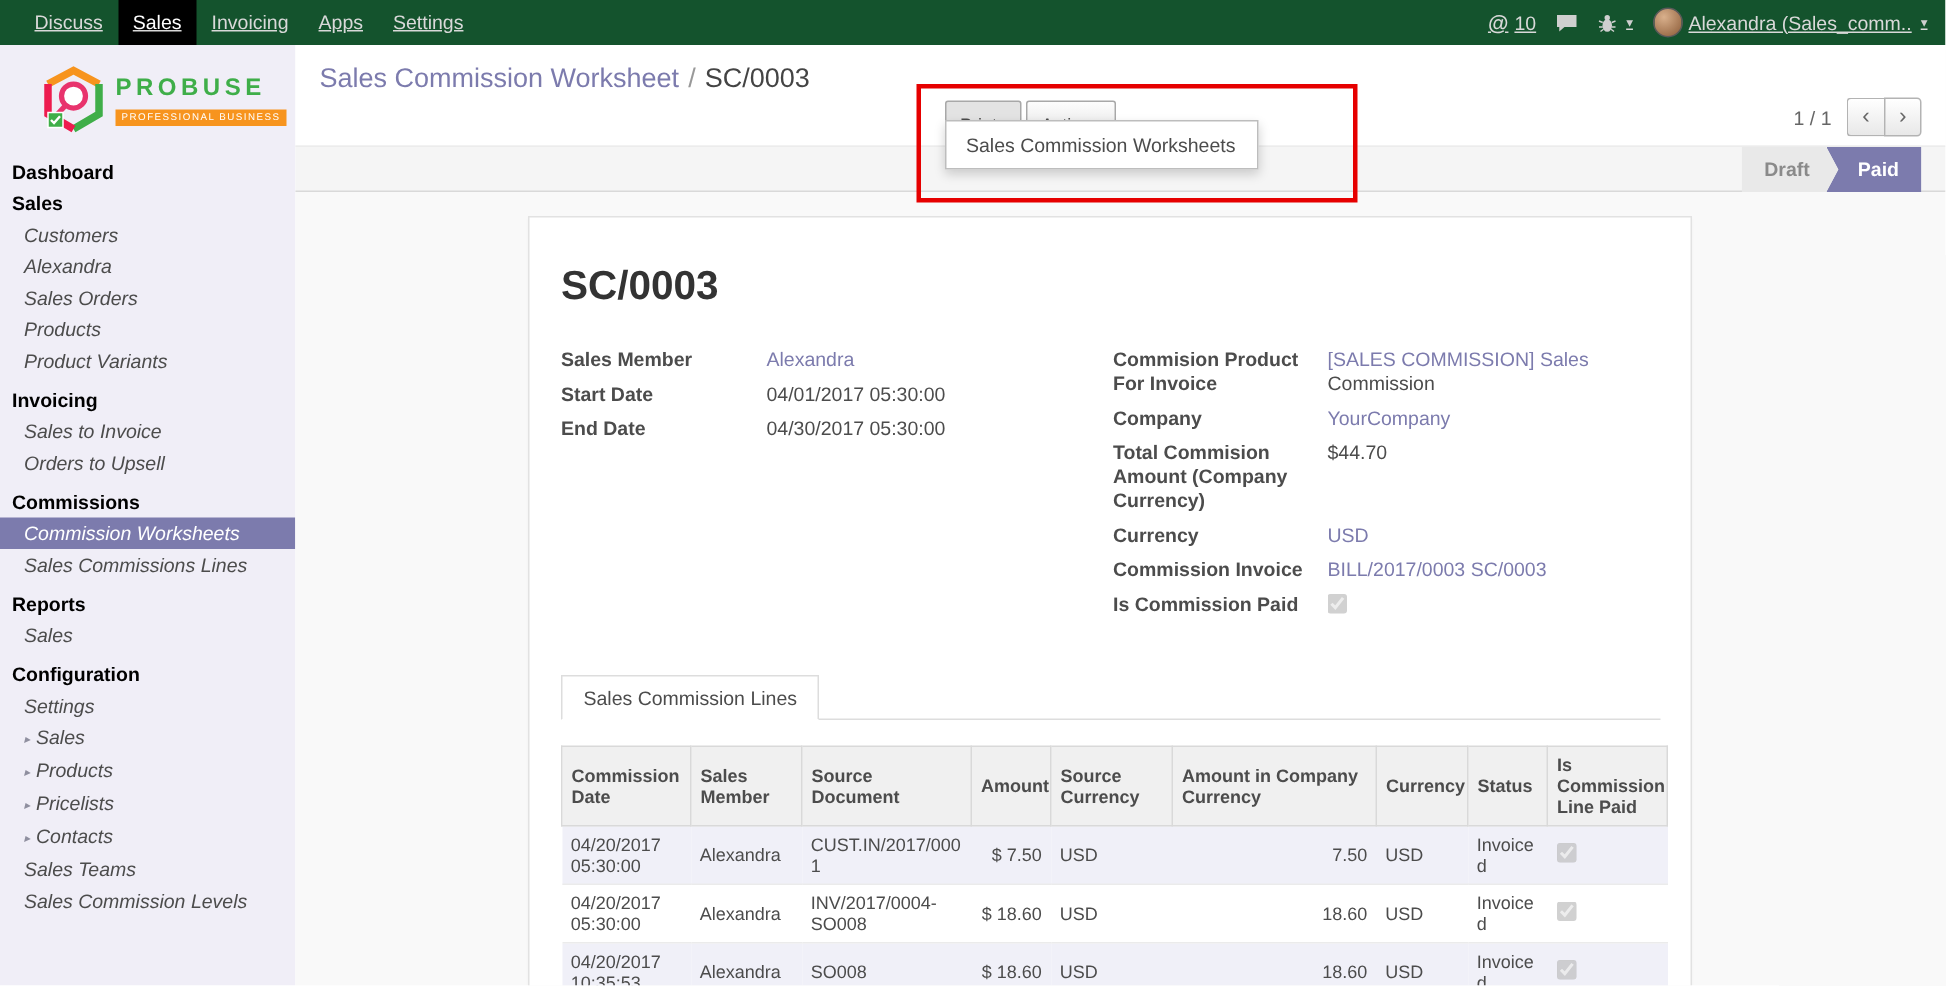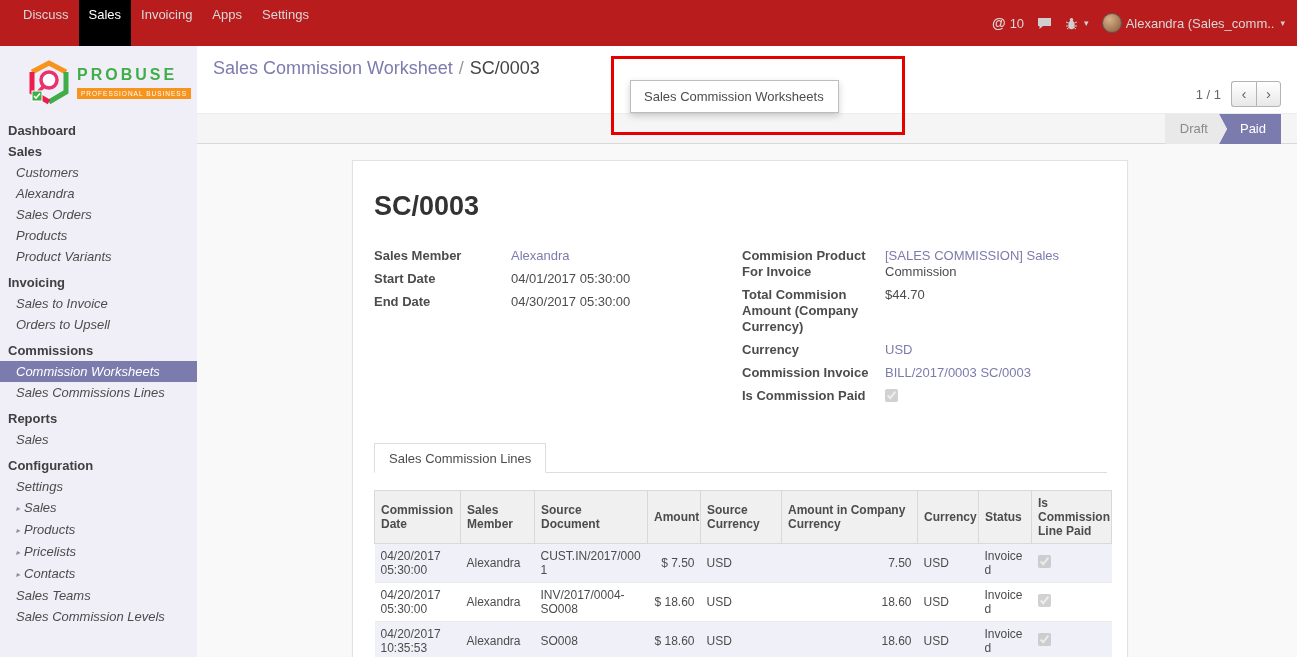--- a/index.html
+++ b/index.html
@@ -1,41 +1,41 @@
 <!DOCTYPE html>
 <html><head>
 <meta charset="utf-8">
 <style>
   * { margin:0; padding:0; box-sizing:border-box; }
   html,body { width:1297px; height:657px; overflow:hidden; }
   body { font-family:"Liberation Sans", sans-serif; color:#4c4c4c; background:#fff; position:relative; }
 
   
-  .topbar { height:46px; background:#b91c1c; display:flex; align-items:stretch; color:#d9d9d9; font-size:13px; }
+  .topbar { height:30px; background:#14532d; display:flex; align-items:stretch; color:#d9d9d9; font-size:13px;text-decoration:underline; }
   .app-menu { display:flex; padding-left:13px; }
   .app-item { padding:0 10px; line-height:30px; cursor:pointer; white-space:nowrap; }
   .app-item.active { background:#000; color:#fff; }
   .systray { margin-left:auto; display:flex; align-items:center; gap:13px; padding-right:12px; }
   .tray-item { display:flex; align-items:center; gap:4px; cursor:pointer; color:#d9d9d9; }
   .at-icon { font-size:14px; font-weight:bold; }
   .caret { font-size:9px; margin-left:2px; color:#cfcfcf; }
   .avatar { width:20px; height:20px; border-radius:50%; background:radial-gradient(circle at 35% 30%, #d9b08c, #8a5a36); border:1px solid #5a5a5a; }
   .user-name { white-space:nowrap; }
 
   
   .layout { display:flex; height:627px; }
   .sidebar { width:197px; background:#f0eef7; flex-shrink:0; overflow:hidden; font-size:13px; }
   .main { flex:1; display:flex; flex-direction:column; background:#f9f9f9; min-width:0; }
 
   
   .logo { padding:14px 0 4px 28px; margin-bottom:10px; }
   .logo-row { display:flex; align-items:flex-start; gap:7px; }
   .brand-text { color:#3fae49; font-weight:bold; font-size:16px; letter-spacing:3px; line-height:18px; margin-top:6px; }
   .brand-tagline { display:inline-block; background:#f7941e; color:#fff; font-size:6.5px; letter-spacing:1px; padding:2px 4px; margin-top:2px; white-space:nowrap; }
-  .nav-header { color:#404040; font-weight:bold; padding:2px 8px; line-height:17px; margin-top:5px; cursor:pointer; }
+  .nav-header { color:#000000; font-weight:bold; padding:2px 8px; line-height:17px; margin-top:5px; cursor:pointer; }
   .nav-header + .nav-header { margin-top:0; }
   .nav-item { padding:2px 8px 2px 16px; line-height:17px; color:#4c4c4c; cursor:pointer; white-space:nowrap;font-style:italic; }
   .nav-item.selected { background:#7c7bad; color:#fff; }
   .nav-arrow { color:#8f8f9f; font-size:8px; margin-right:4px; vertical-align:1px; }
 
   
   .control-panel { height:67px; background:#fff; position:relative; flex-shrink:0; }
   .breadcrumb { position:absolute; left:16px; top:12px; font-size:18px; white-space:nowrap; }
   .bc-link { color:#7c7bad; cursor:pointer; }
   .bc-sep { color:#999; margin:0 6px; }
@@ -47,21 +47,21 @@
   .btn.open { background:#e3e3e3; }
   .pager { position:absolute; right:16px; top:35px; display:flex; align-items:center; gap:10px; }
   .pager-text { font-size:13px; color:#666; }
   .pager-buttons { display:flex; }
   .pager-btn { width:25px; height:26px; border:1px solid #b3b3b3; background:linear-gradient(#fff,#e8e8e8);
                font-size:15px; line-height:23px; text-align:center; color:#666; cursor:pointer; }
   .pager-btn.prev { border-radius:3px 0 0 3px; border-right:none; }
   .pager-btn.next { border-radius:0 3px 3px 0; }
 
   
-  .status-row { height:31px; background:#f5f5f5; border-top:1px solid #ececec; border-bottom:1px solid #d9d9d9; position:relative; flex-shrink:0; }
+  .status-row { height:31px; background:#f5f5f5; border-top:1px solid #ececec; border-bottom:1px solid #d9d9d9; position:relative; flex-shrink:0;font-weight:bold; }
   .statusbar { position:absolute; right:16px; top:0; height:30px; display:flex; }
   .stage { line-height:30px; font-size:13px; padding:0 15px; cursor:pointer; }
   .stage.inactive { color:#8a8a8a; background:#e9e9e9; padding-right:19px; margin-right:-8px; position:relative; z-index:2;
          clip-path: polygon(0 0, calc(100% - 8px) 0, 100% 50%, calc(100% - 8px) 100%, 0 100%); }
   .stage.active { background:#7c7bad; color:#fff; padding-left:21px;
          clip-path: polygon(0 0, 100% 0, 100% 100%, 0 100%, 8px 50%); }
 
   
   .content { flex:1; position:relative; overflow:hidden; background:#f9f9f9; }
   .sheet { position:absolute; left:155px; top:16px; width:776px; height:640px; background:#fff;
@@ -242,20 +242,24 @@
                 <span class="fvalue">04/30/2017 05:30:00</span>
               </div>
             </div>
             <div class="group-right">
               <div class="frow">
                 <span class="flabel">Commision Product For Invoice</span>
                 <span class="fvalue">
                   <span class="link">[SALES COMMISSION] Sales</span>
                   <div>Commission</div>
                 </span>
+              </div>
+              <div class="frow">
+                <span class="flabel">Company</span>
+                <span class="fvalue link">YourCompany</span>
               </div>
               <div class="frow">
                 <span class="flabel">Total Commision Amount (Company Currency)</span>
                 <span class="fvalue">$44.70</span>
               </div>
               <div class="frow">
                 <span class="flabel">Currency</span>
                 <span class="fvalue link">USD</span>
               </div>
               <div class="frow">

